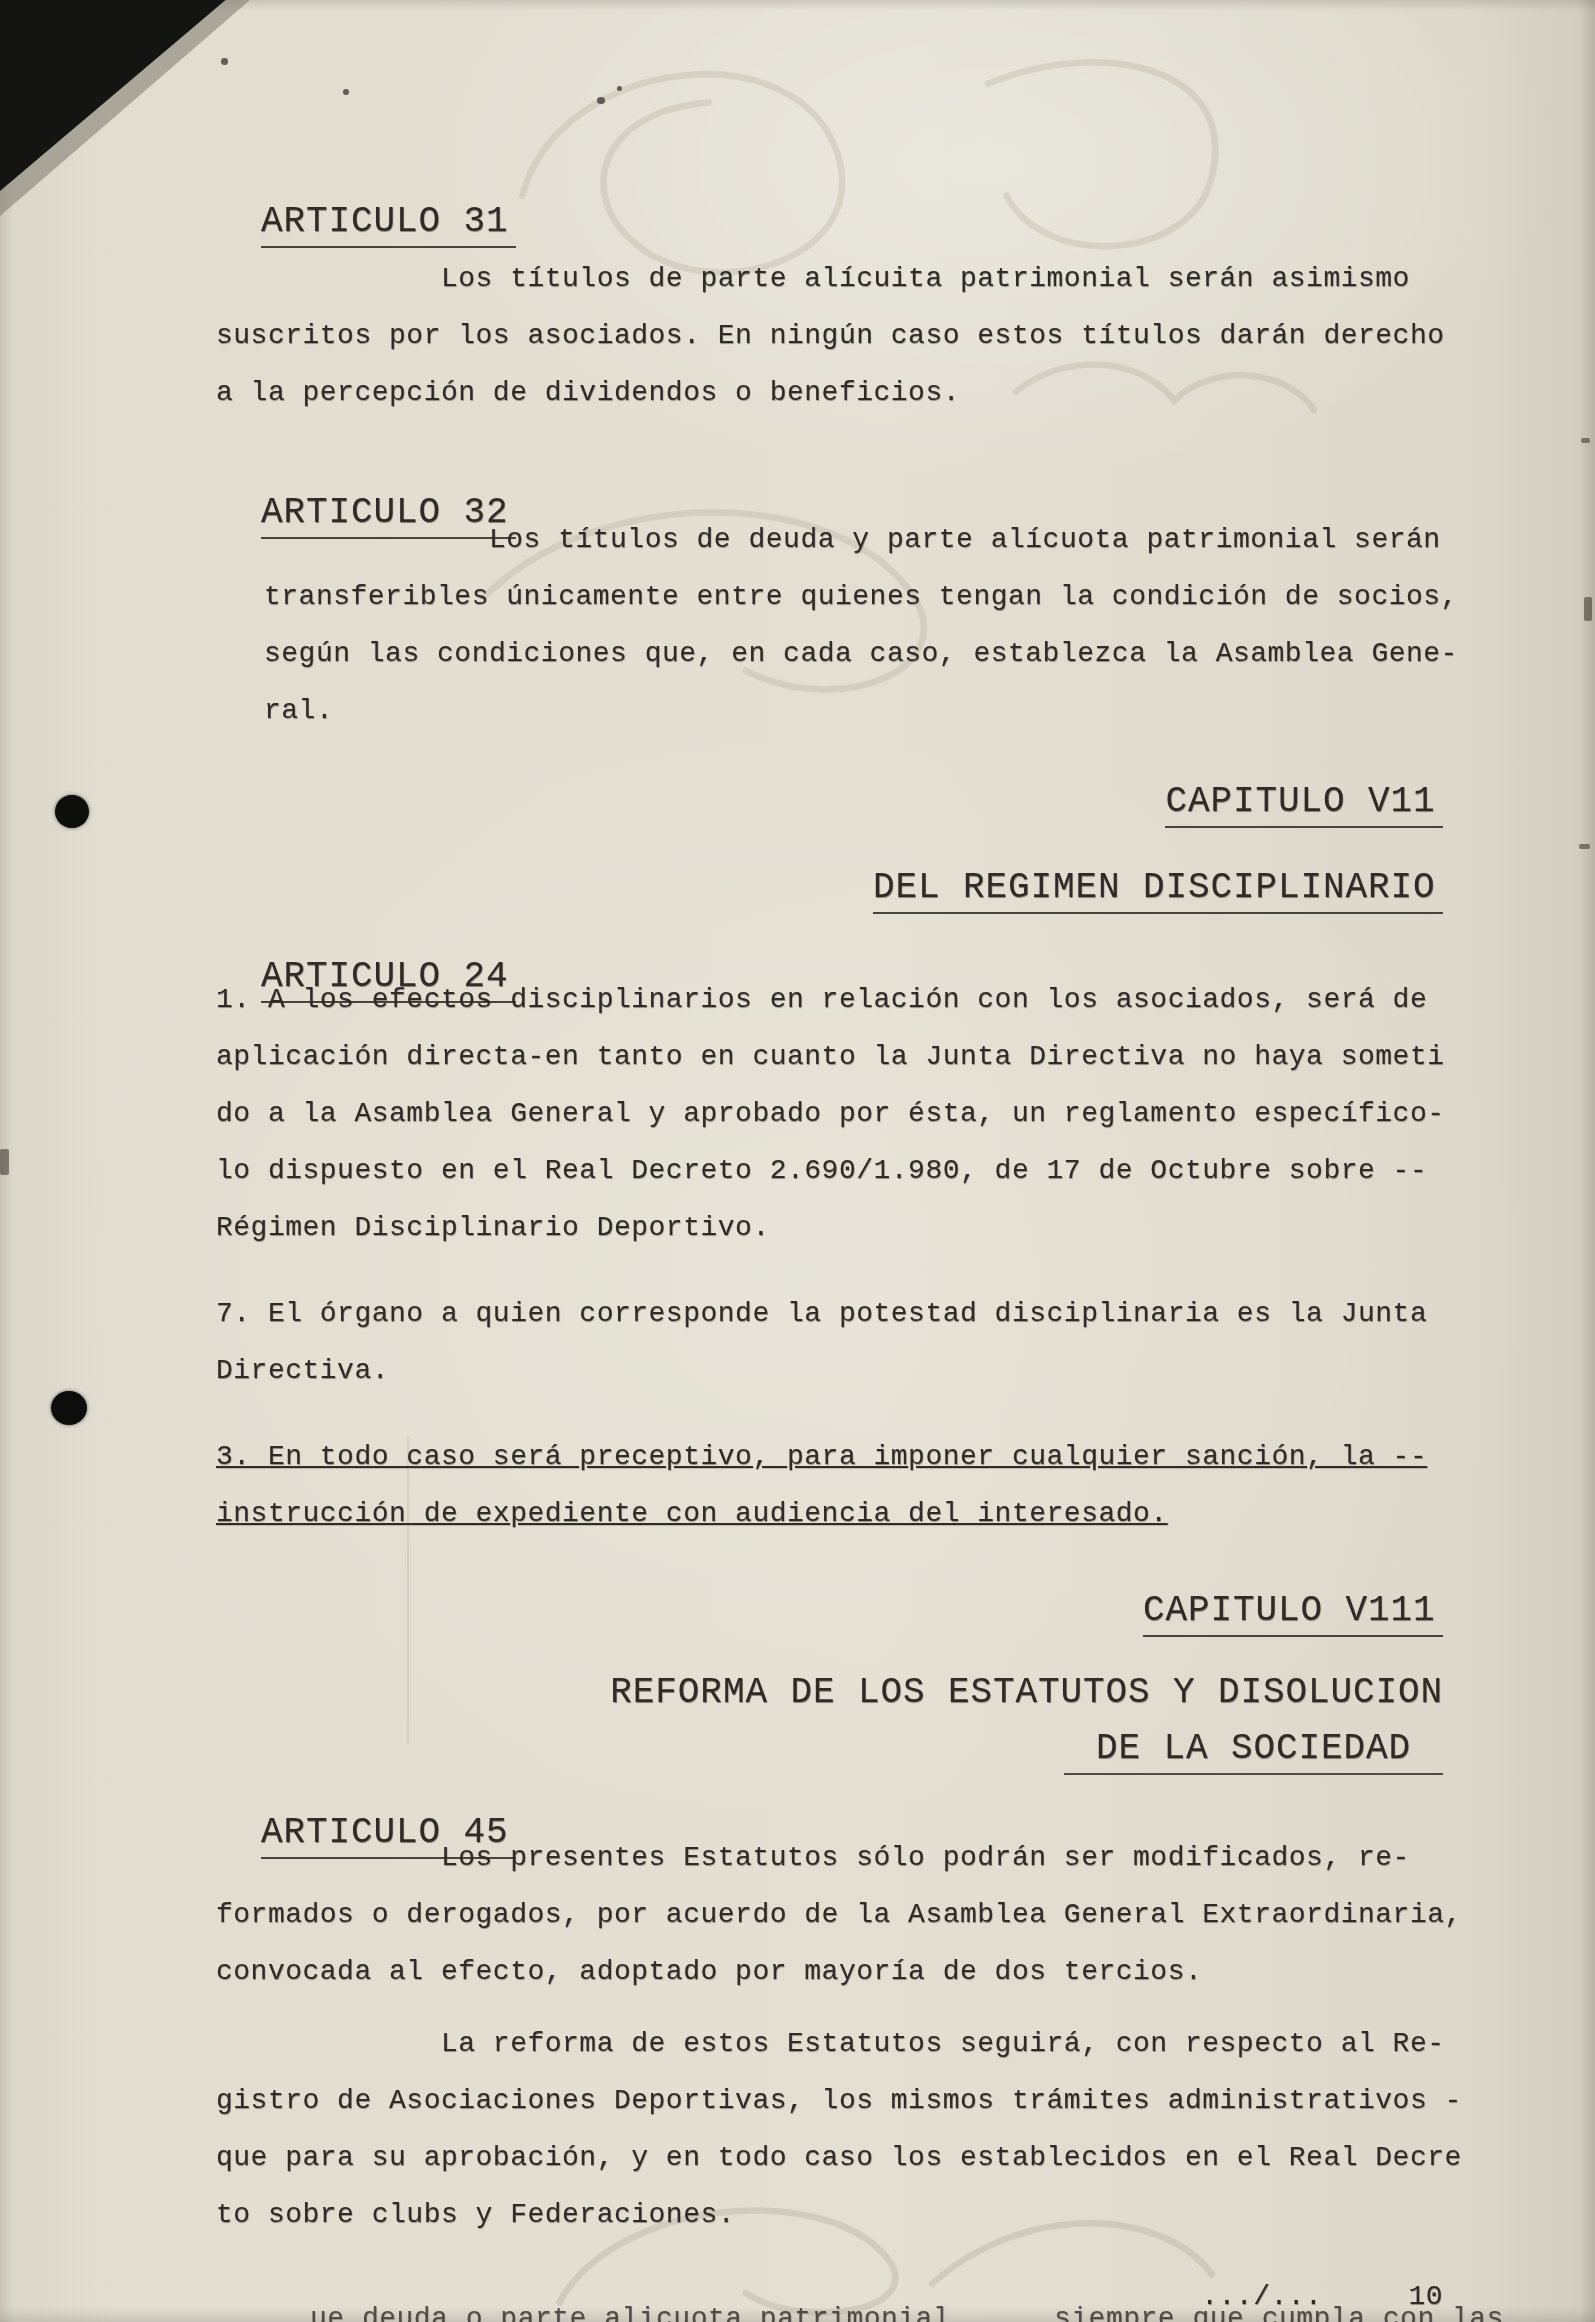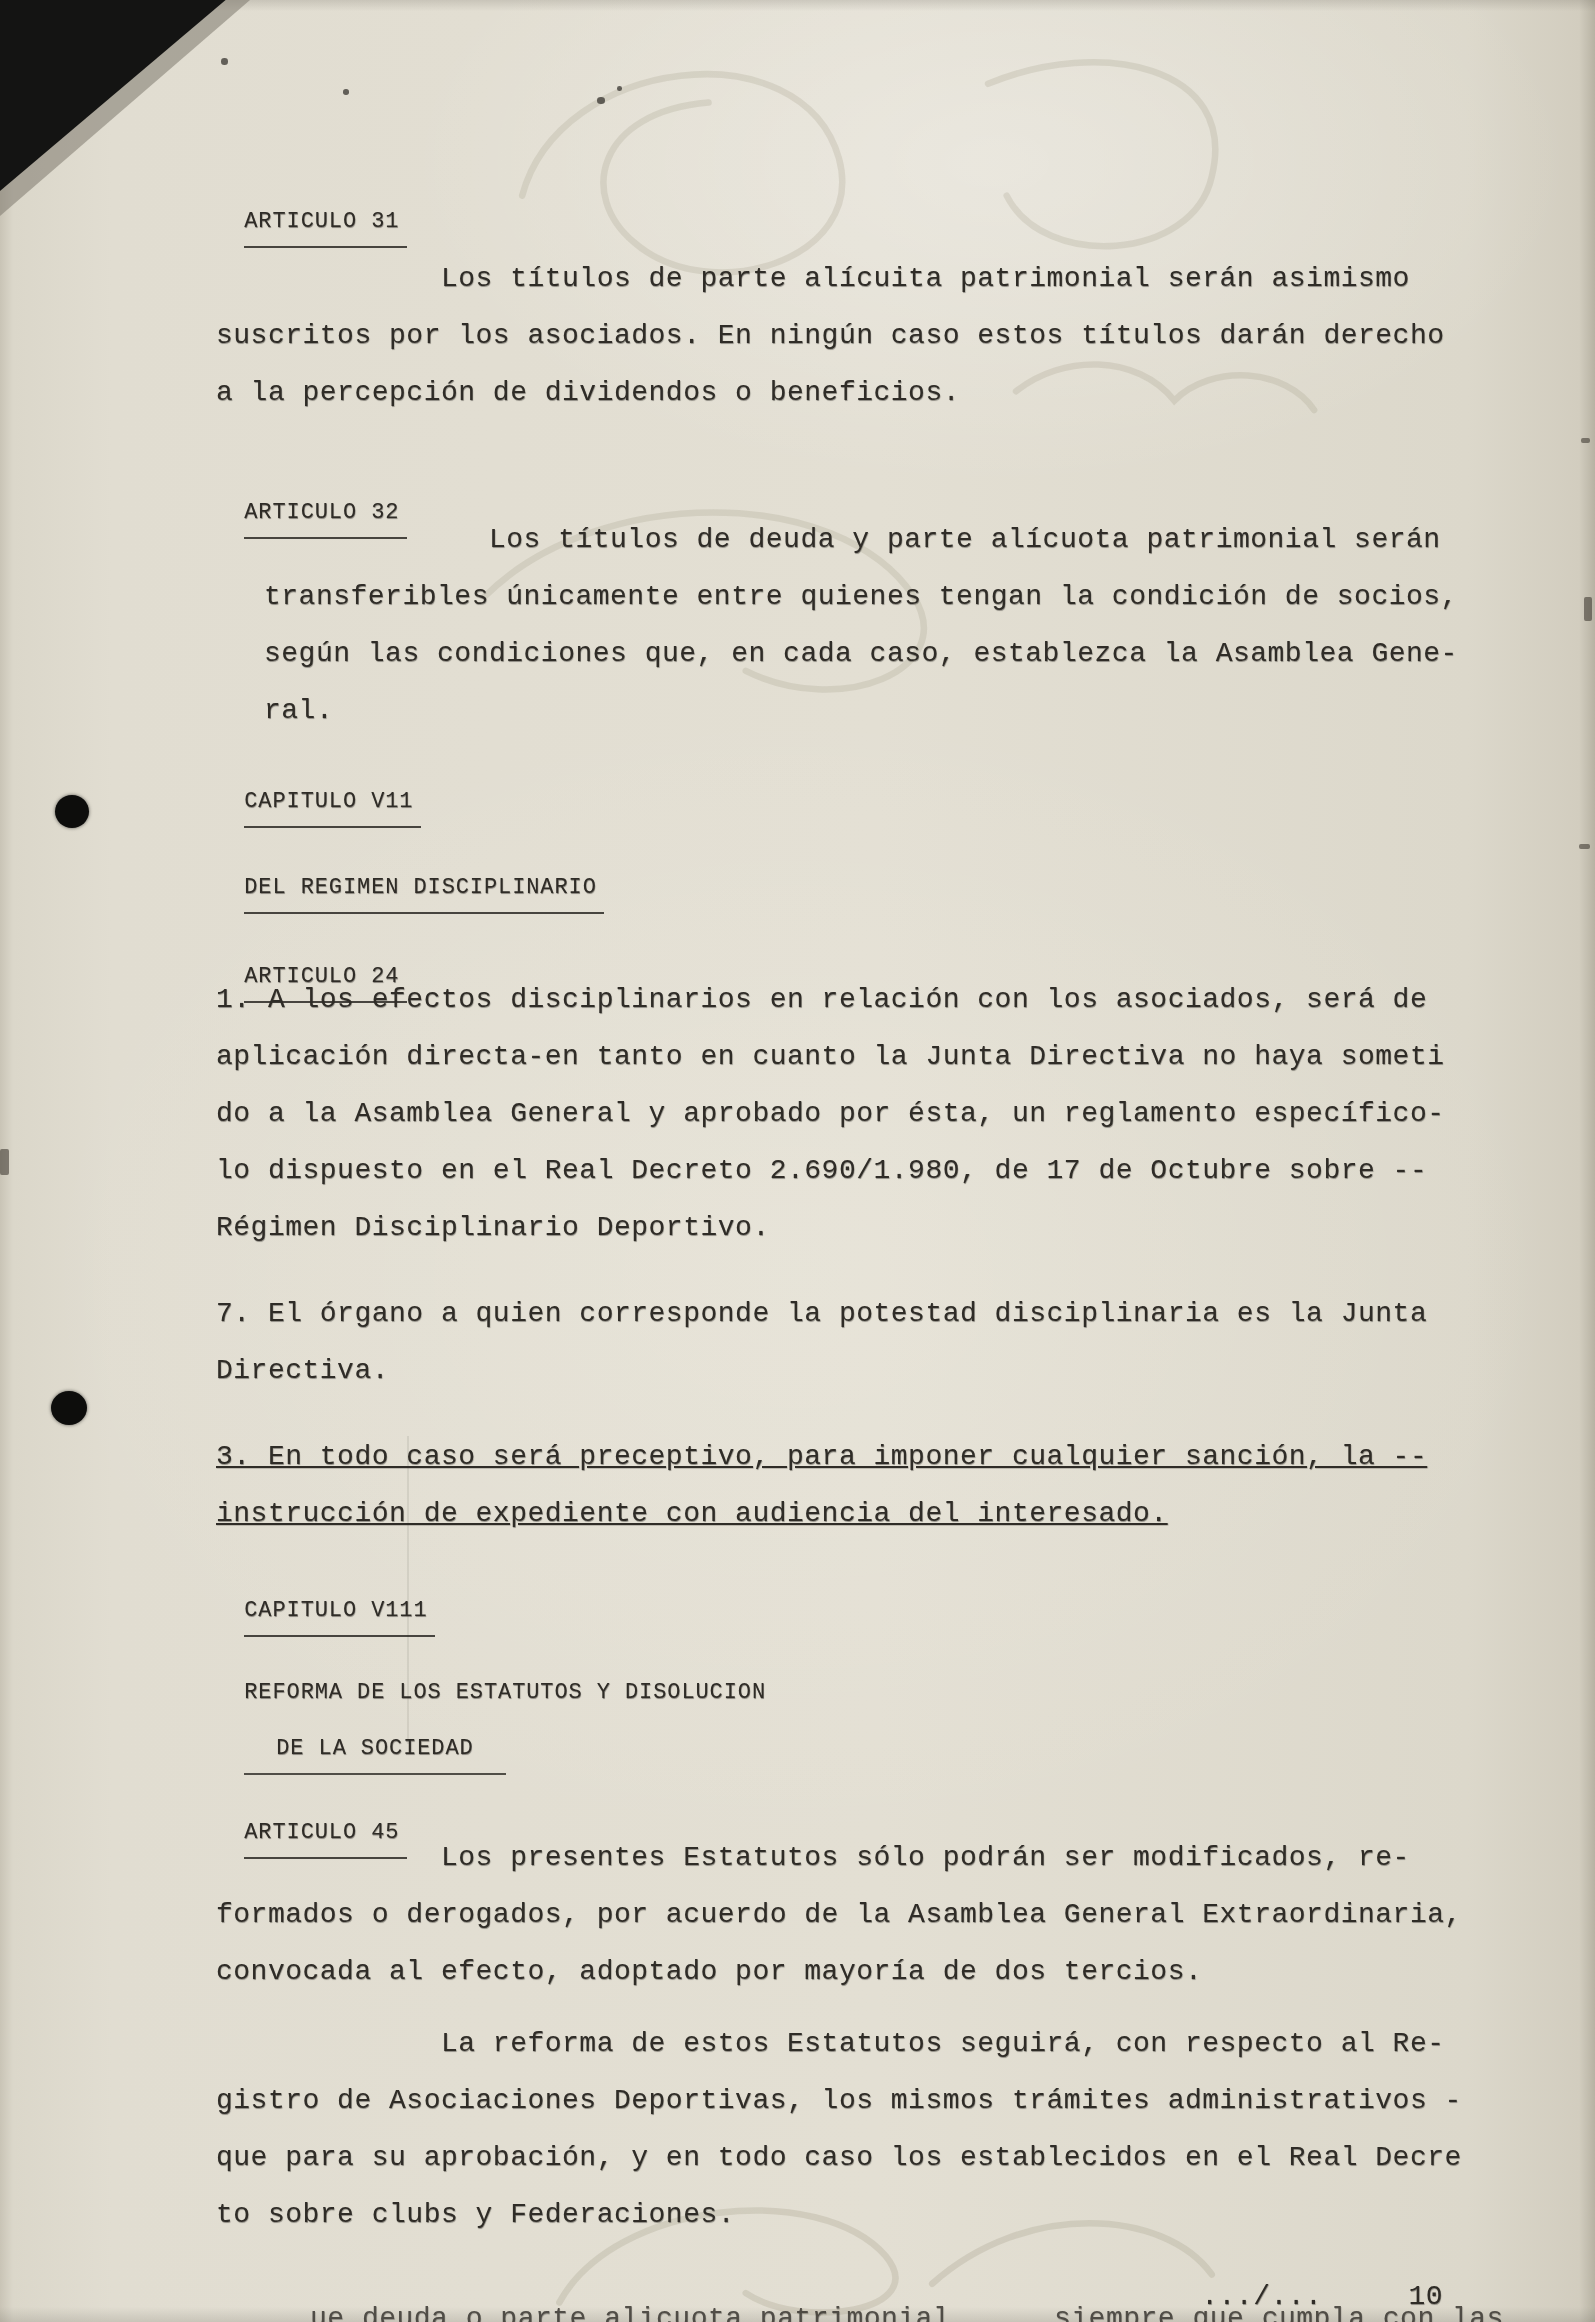--- a/index.html
+++ b/index.html
@@ -19,37 +19,37 @@
   }
   .abs { position:absolute; }
   .txt {
     font-size:28px;
     line-height:57px;
     white-space:pre;
     letter-spacing:0.5px;
     text-shadow:0.5px 0.5px 0.7px rgba(47,44,39,0.45);
   }
   .heading {
-    font-size:22px;
+    font-size:36px;
     line-height:37px;
     letter-spacing:0.9px;
     white-space:pre;
     text-shadow:0.5px 0.5px 0.7px rgba(47,44,39,0.5);
   }
   .u {
     display:inline-block;
     padding:0 7.5px 5.6px 0;
     border-bottom:2.8px solid rgba(44,41,36,0.85);
   }
   .u-wide {
     display:inline-block;
     padding:0 32px 5.6px 32px;
     border-bottom:2.8px solid rgba(44,41,36,0.8);
   }
-  .center-col { left:216px; width:1227px; text-align:left; }
+  .center-col { left:216px; width:1227px; text-align:right; }
   .hole {
     background:#0d0d0c;
     border-radius:50%;
     box-shadow:0 0 3.7px rgba(0,0,0,0.6);
   }
   .speck { background:#2c2a25; border-radius:50%; opacity:0.7; }
   .edge-mark { background:rgba(52,48,40,0.55); border-radius:1.9px; }
   .corner-halo {
     left:0; top:0; width:250px; height:216px;
     background:#7d796e;

